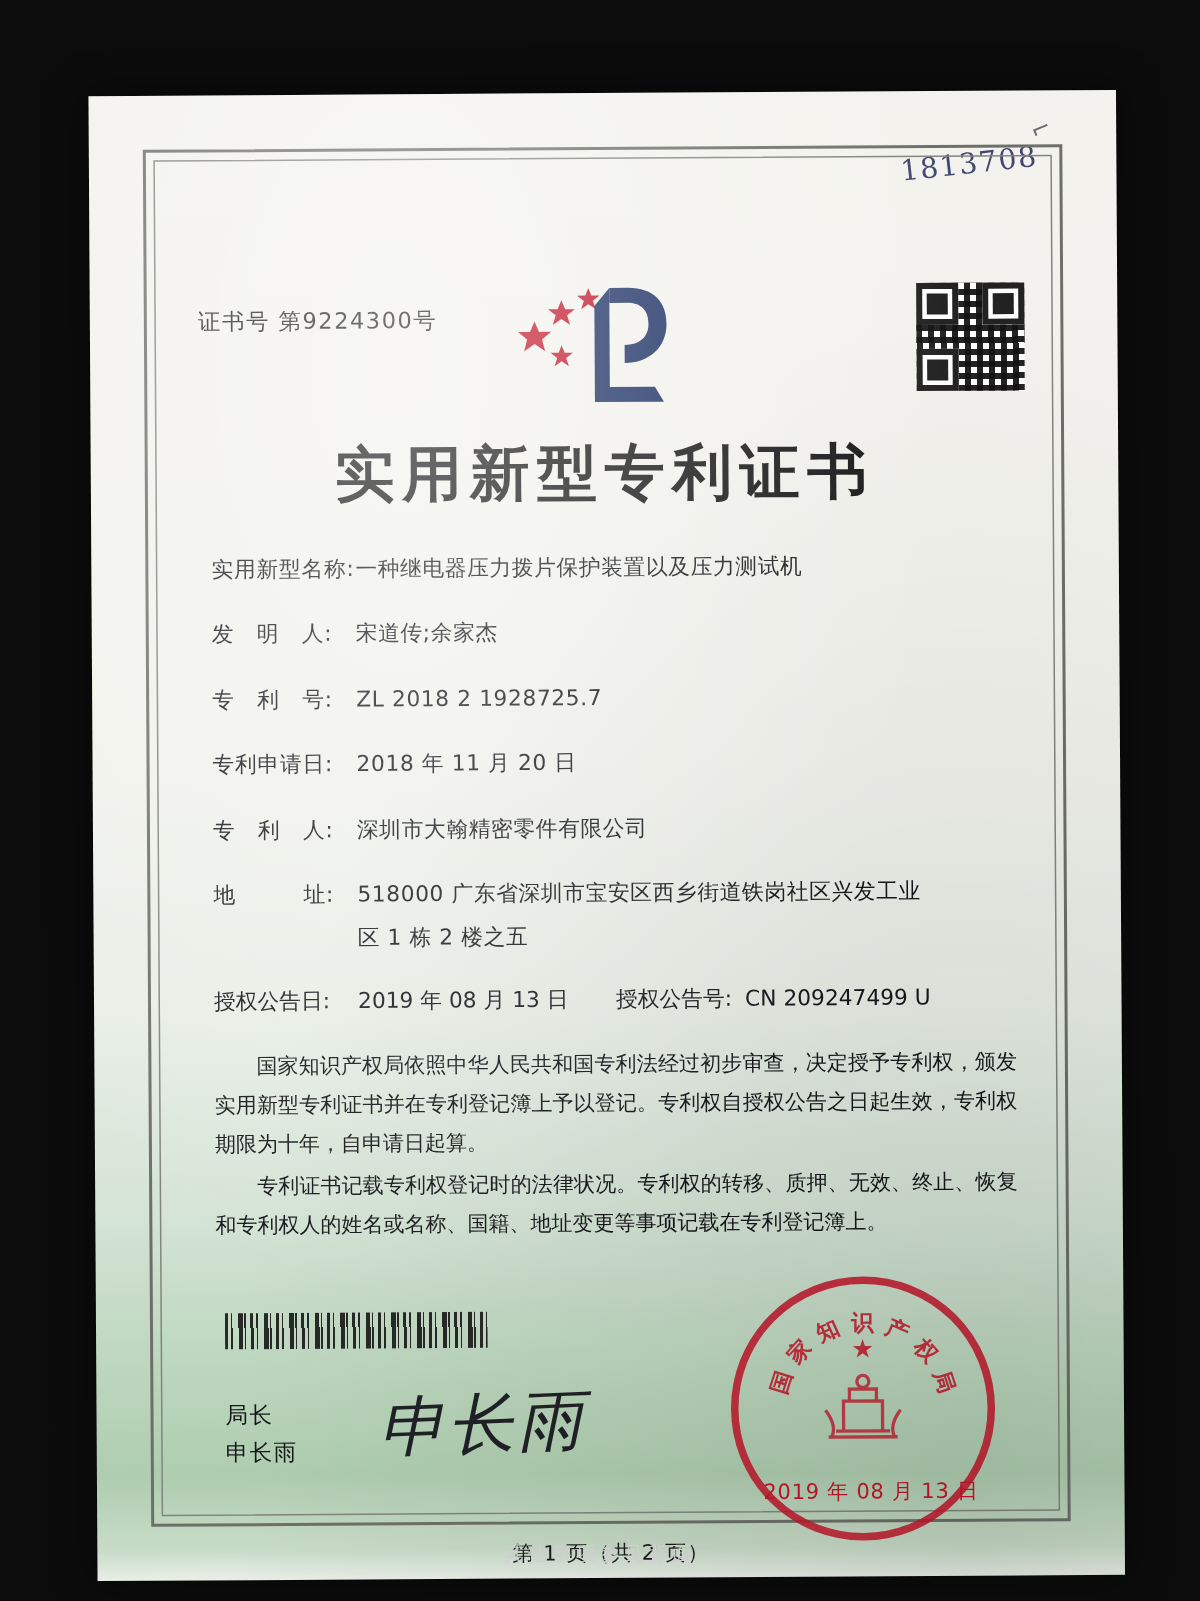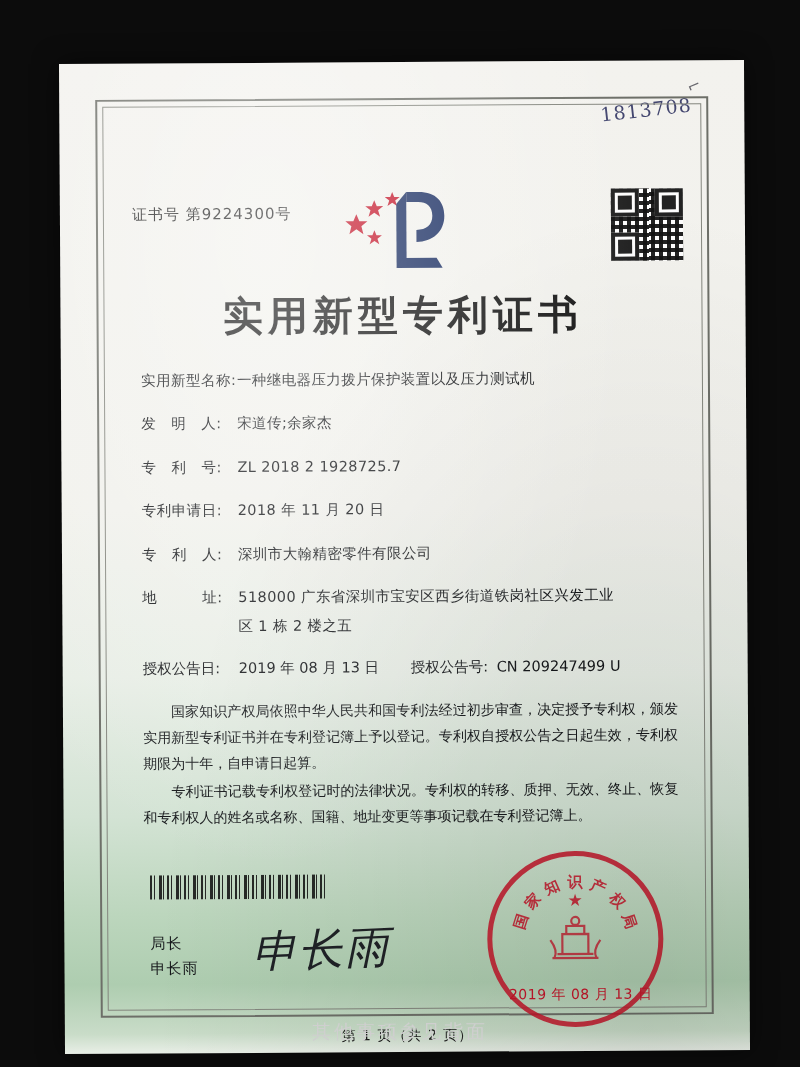--- a/index.html
+++ b/index.html
@@ -329,21 +329,21 @@
     font-size: 14px;
     color: #1b1b1b;
     letter-spacing: 1px;
   }
   #outside-note {
     position: absolute;
     left: 0;
     right: 0;
     bottom: 22px;
     text-align: center;
-    font-size: 19px;
+    font-size: 13px;
     color: #cfcfcf;
     letter-spacing: 3px;
   }
 </style>
 </head>
 <body>
 
 <div id="scan">
 
   <div id="sheet">

